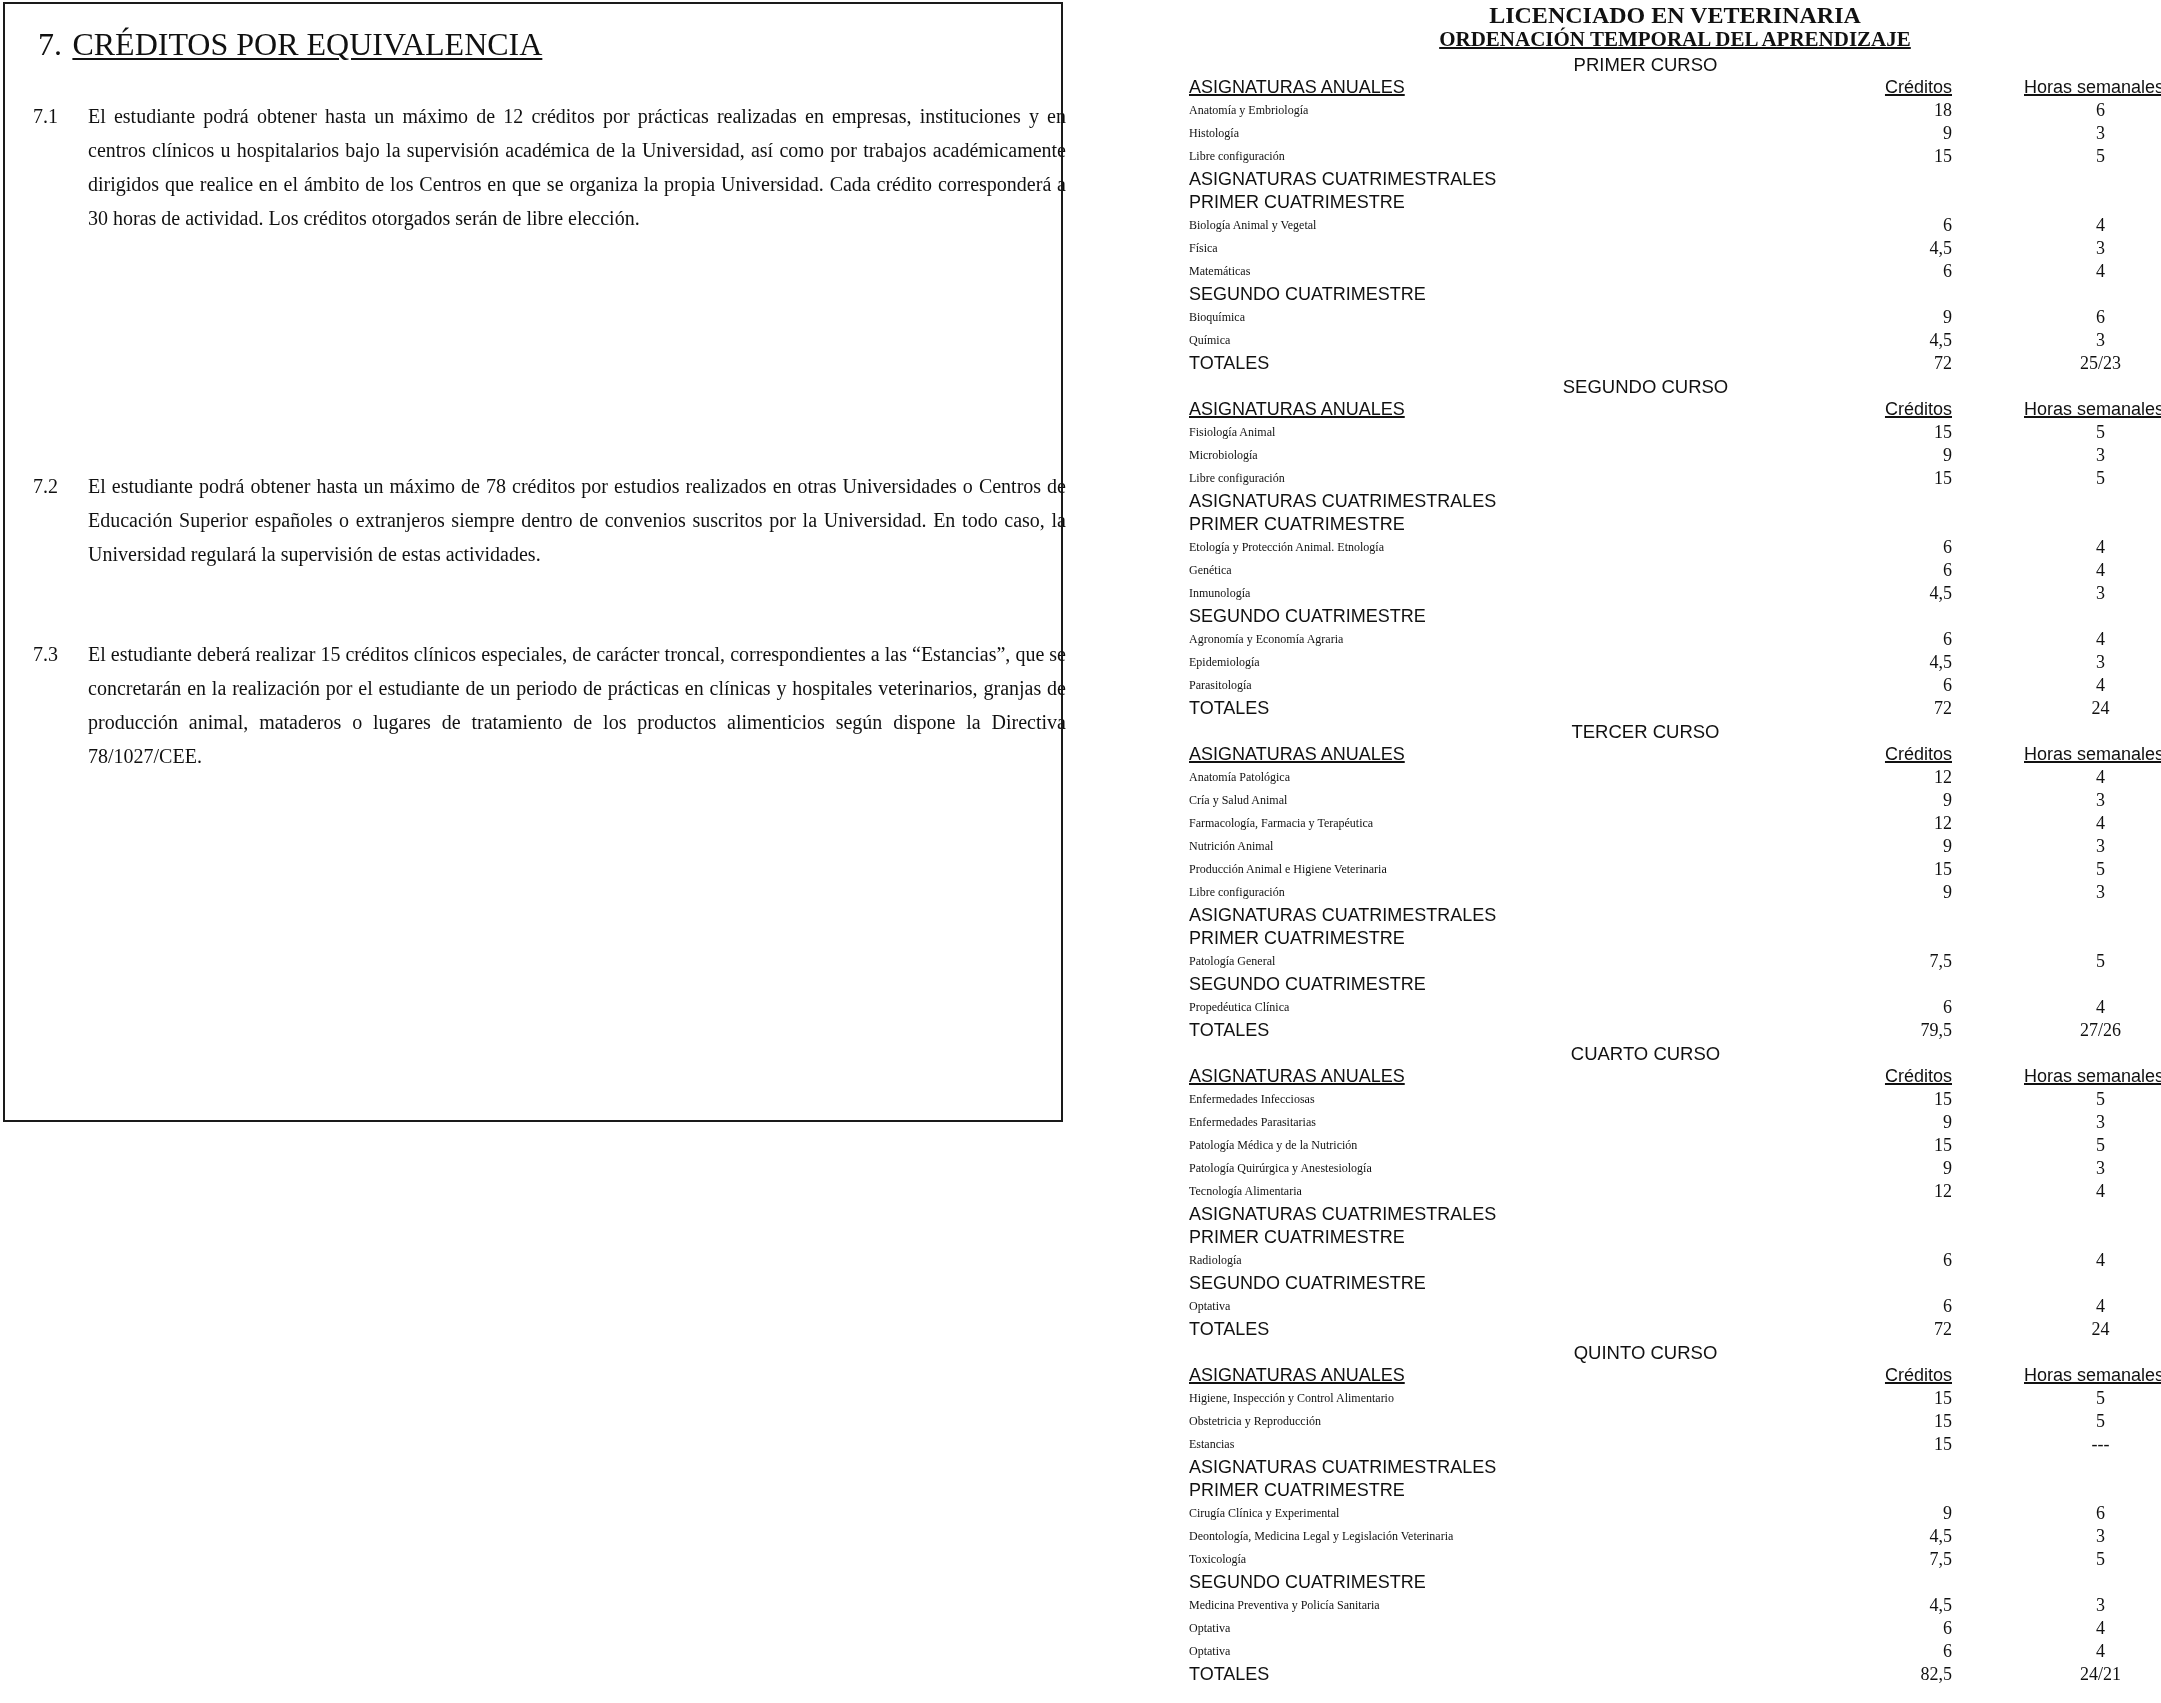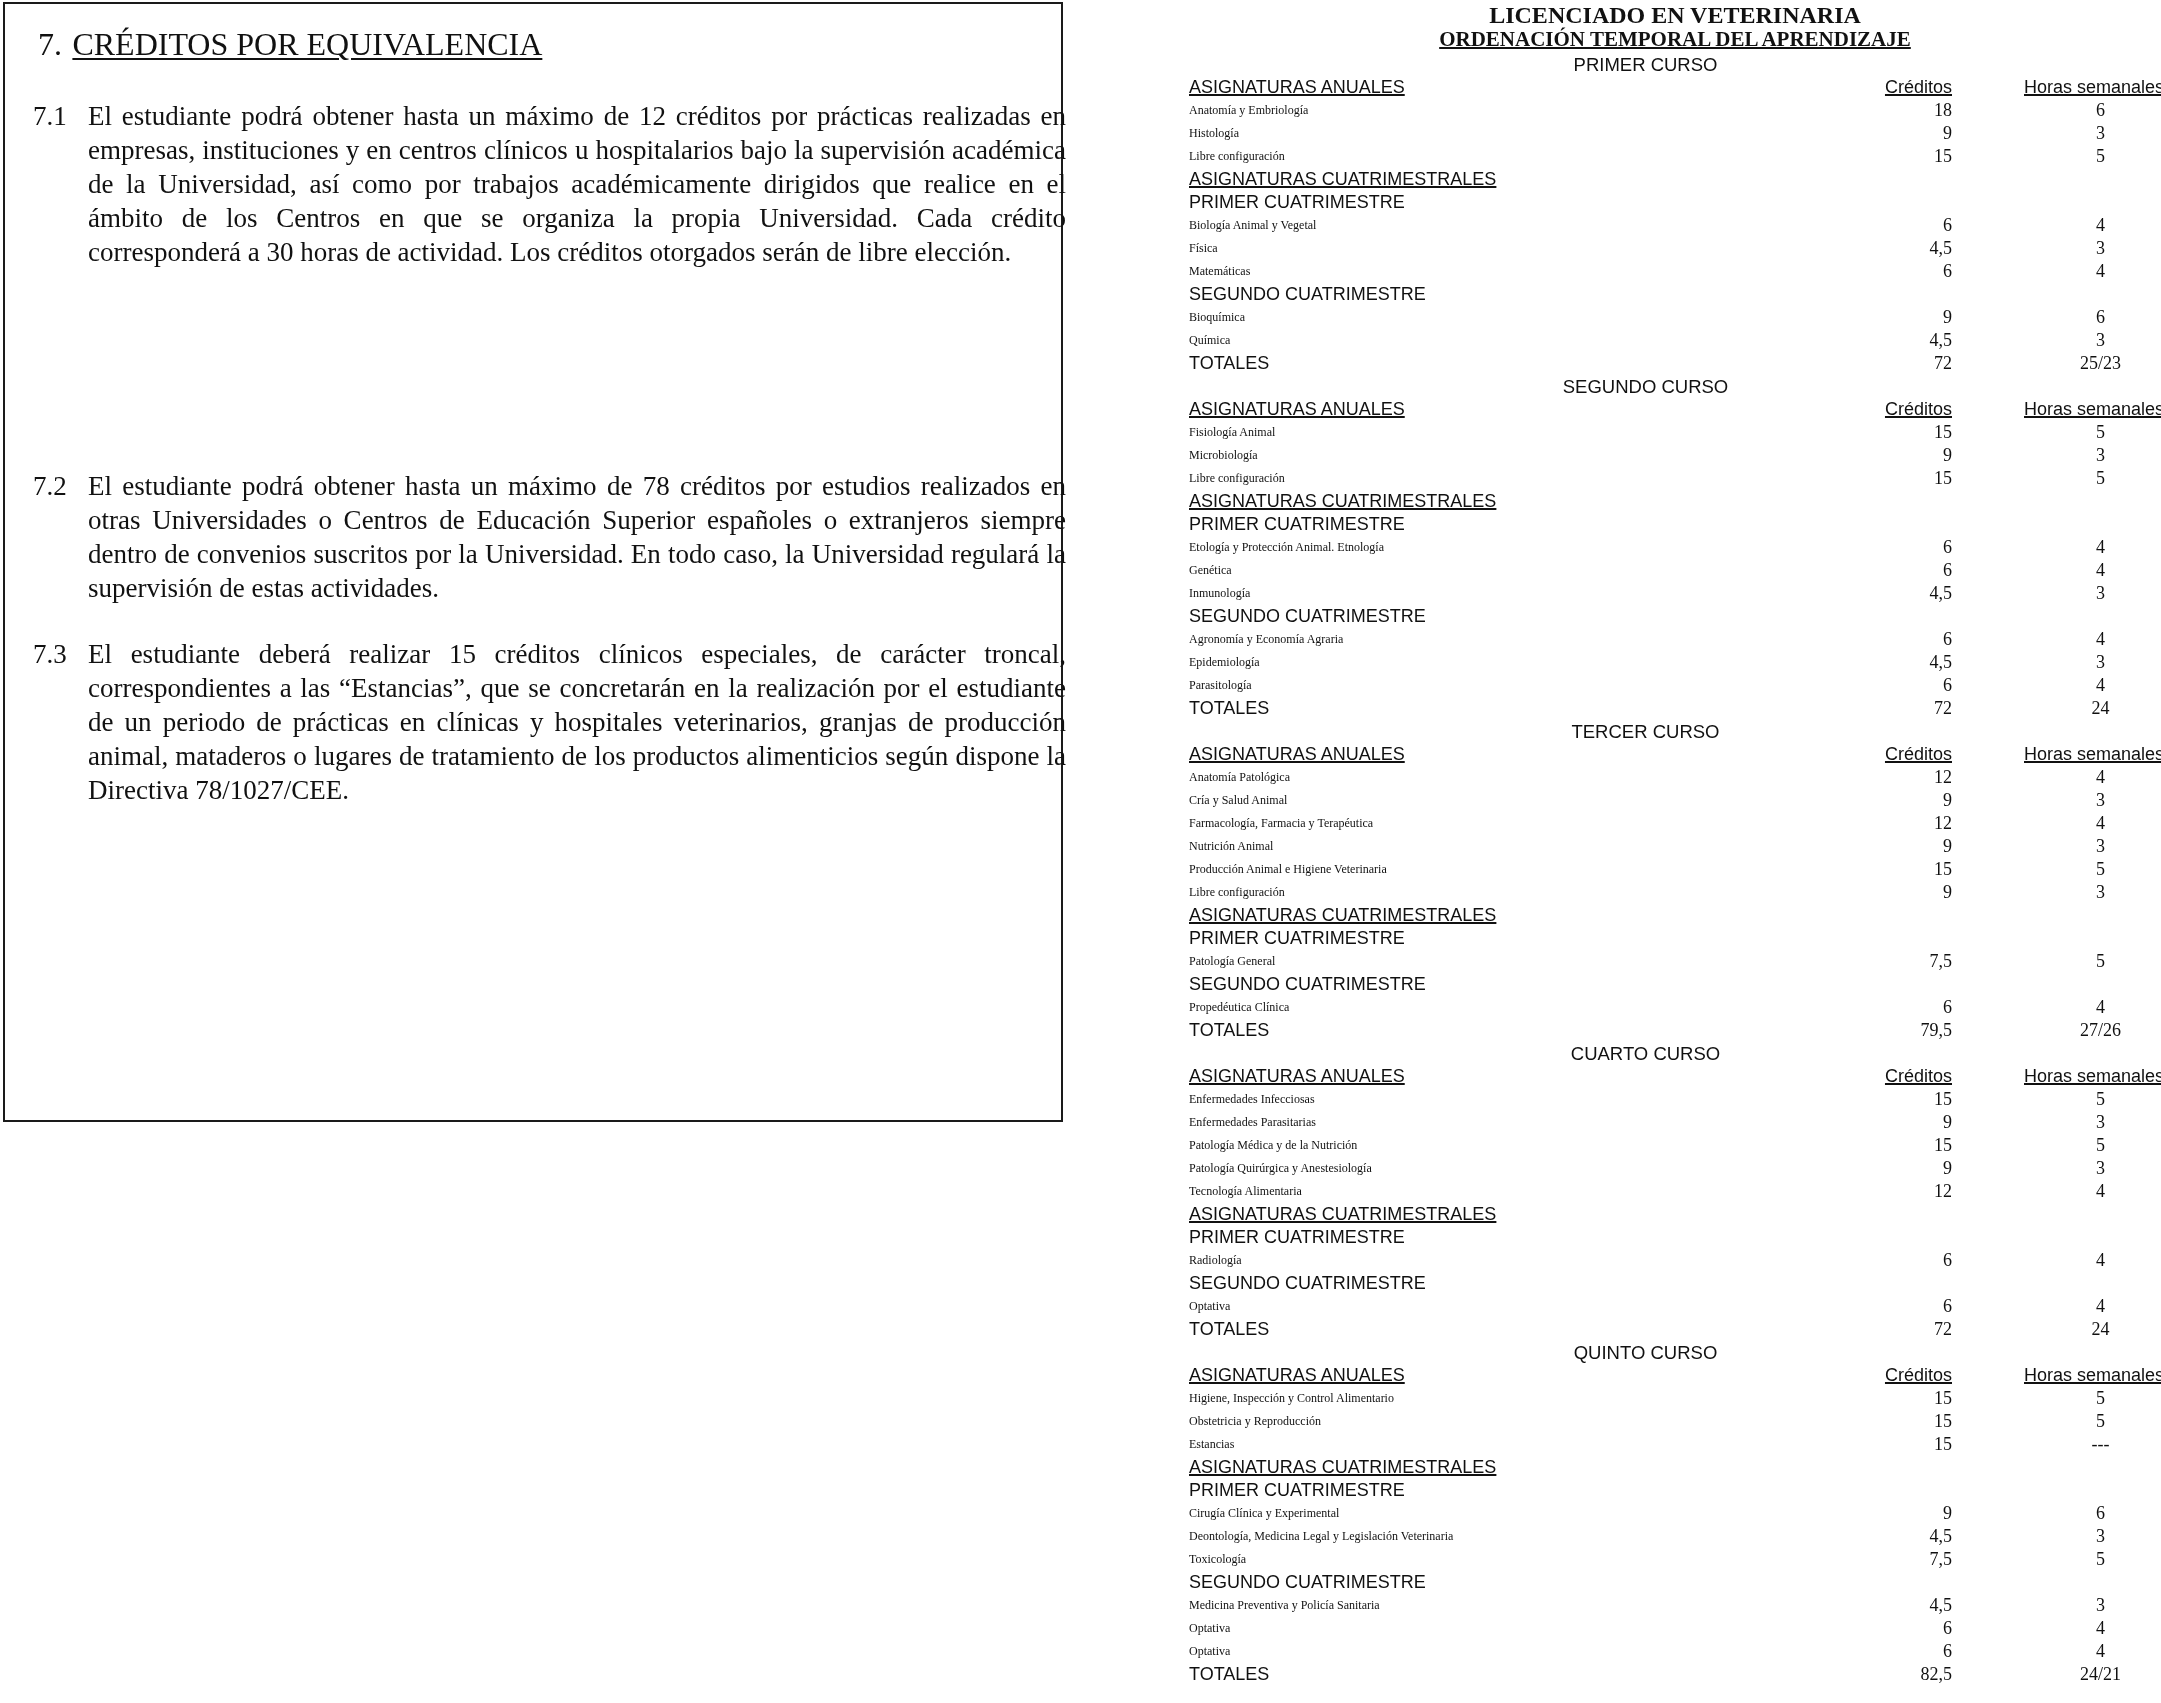--- a/index.html
+++ b/index.html
@@ -11,21 +11,21 @@
     border: 2.2px solid #1a1a1a; box-sizing: border-box;
     font-family: "Liberation Serif", "DejaVu Serif", serif;
   }
   .section-heading {
     position: absolute; left: 33px; top: 24px; font-size: 32px; line-height: 33px; white-space: nowrap;
   }
   .section-heading .num { margin-right: 10.4px; }
   .section-heading .title { text-decoration: underline; text-decoration-thickness: 1.5px; text-underline-offset: 3px; }
 
   .clause {
-    position: absolute; left: 83px; width: 978px; font-size: 27px; line-height: 34px;
+    position: absolute; left: 83px; width: 978px; font-size: 20px; line-height: 34px;
     text-align: justify; text-align-last: left;
   }
   .clause .clause-num { position: absolute; left: -55px; top: 0; }
   .clause p { margin: 0; }
   .clause p + p { margin-top: 33px; }
 
   
   .plan {
     position: absolute; left: 1189px; top: 0; width: 972px; height: 1703px;
     font-family: "Liberation Sans", "DejaVu Sans", sans-serif;
@@ -37,21 +37,21 @@
   .plan-title.t1 { top: 3px; font-size: 24px; line-height: 25px; }
   .plan-title.t2 { top: 28px; font-size: 21px; line-height: 22px; text-decoration: underline; text-decoration-thickness: 1.5px; }
 
   .rows { position: absolute; left: 0; top: 53px; width: 972px; }
   .row { position: relative; height: 23px; line-height: 23px; font-size: 18px; white-space: nowrap; }
   .row .label { position: absolute; left: 0; top: 0; }
   .row .cred  { position: absolute; left: 674px; width: 89px; text-align: right; top: 0; }
   .row .hrs   { position: absolute; left: 851px; width: 121px; text-align: center; top: 0; }
   .row.course .label { left: 0; width: 913px; text-align: center; font-size: 18.5px; }
   .row.header .label, .row.header .cred, .row.header .hrs { text-decoration: underline; text-decoration-thickness: 1.5px; }
-  .row.subhead .label { text-decoration: underline; text-decoration-thickness: 1.5px; text-align: center; }
+  .row.subhead .label { text-decoration-thickness: 1.5px; text-align: center; }
   .row.header .hrs { left: 835px; width: 138px; text-align: right; }
   .row .subj { font-family: "Liberation Serif", "DejaVu Serif", serif; font-size: 12px; }
   .row .num  { font-family: "Liberation Serif", "DejaVu Serif", serif; font-size: 18px; }
 </style>
 </head>
 <body>
 
 <div class="left-box">
   <div class="section-heading">
     <span class="num">7.</span><span class="title">CRÉDITOS POR EQUIVALENCIA</span>

